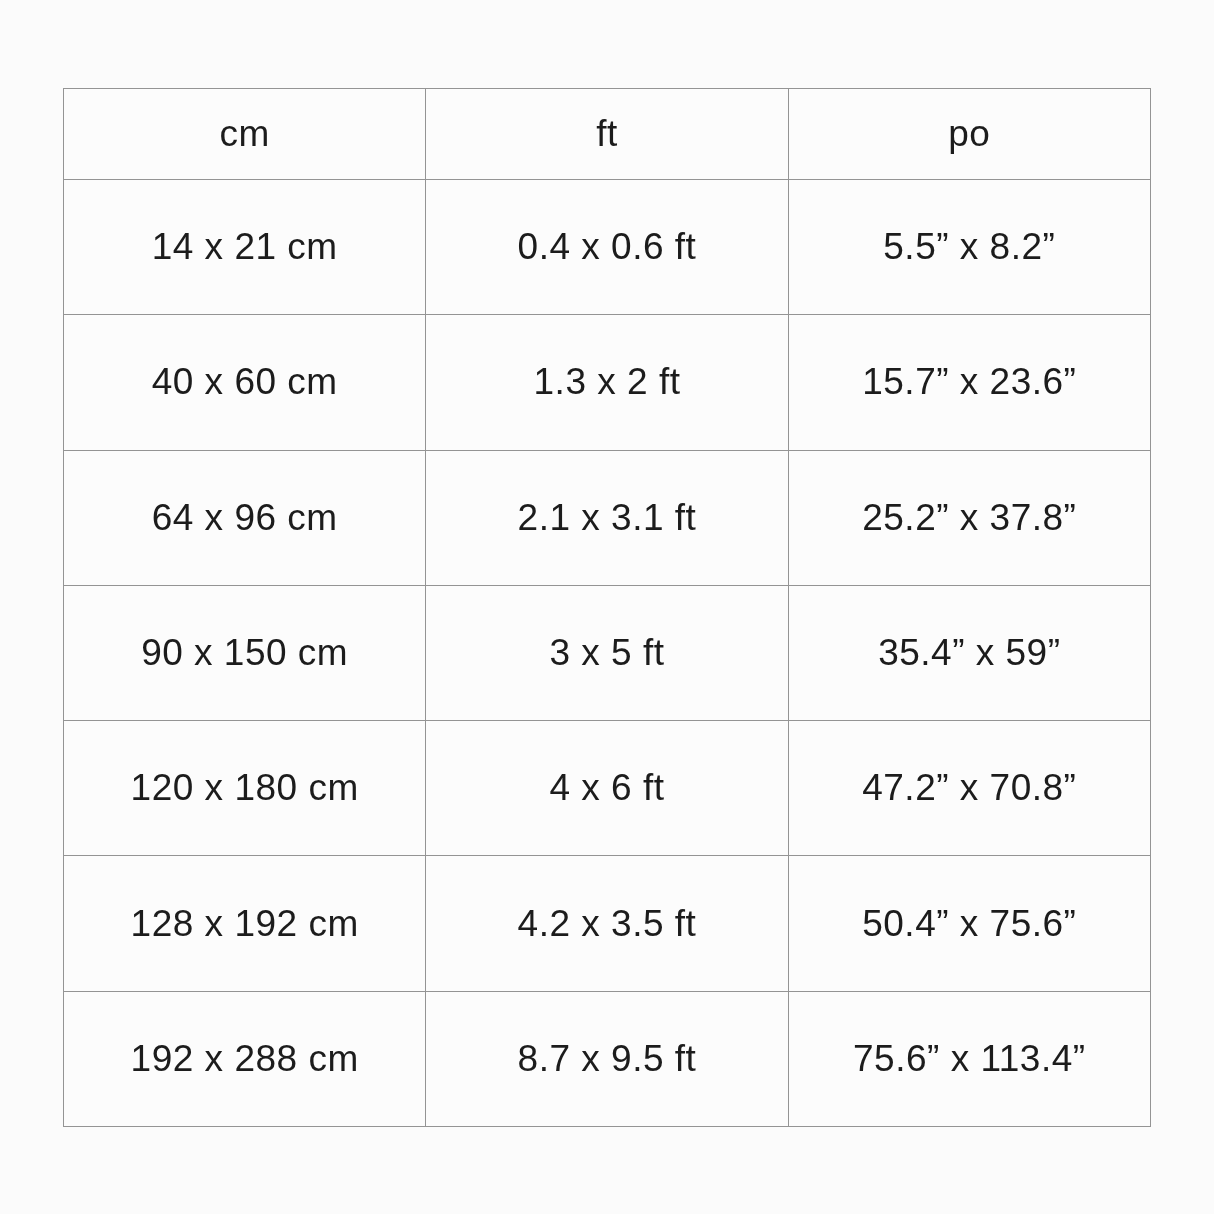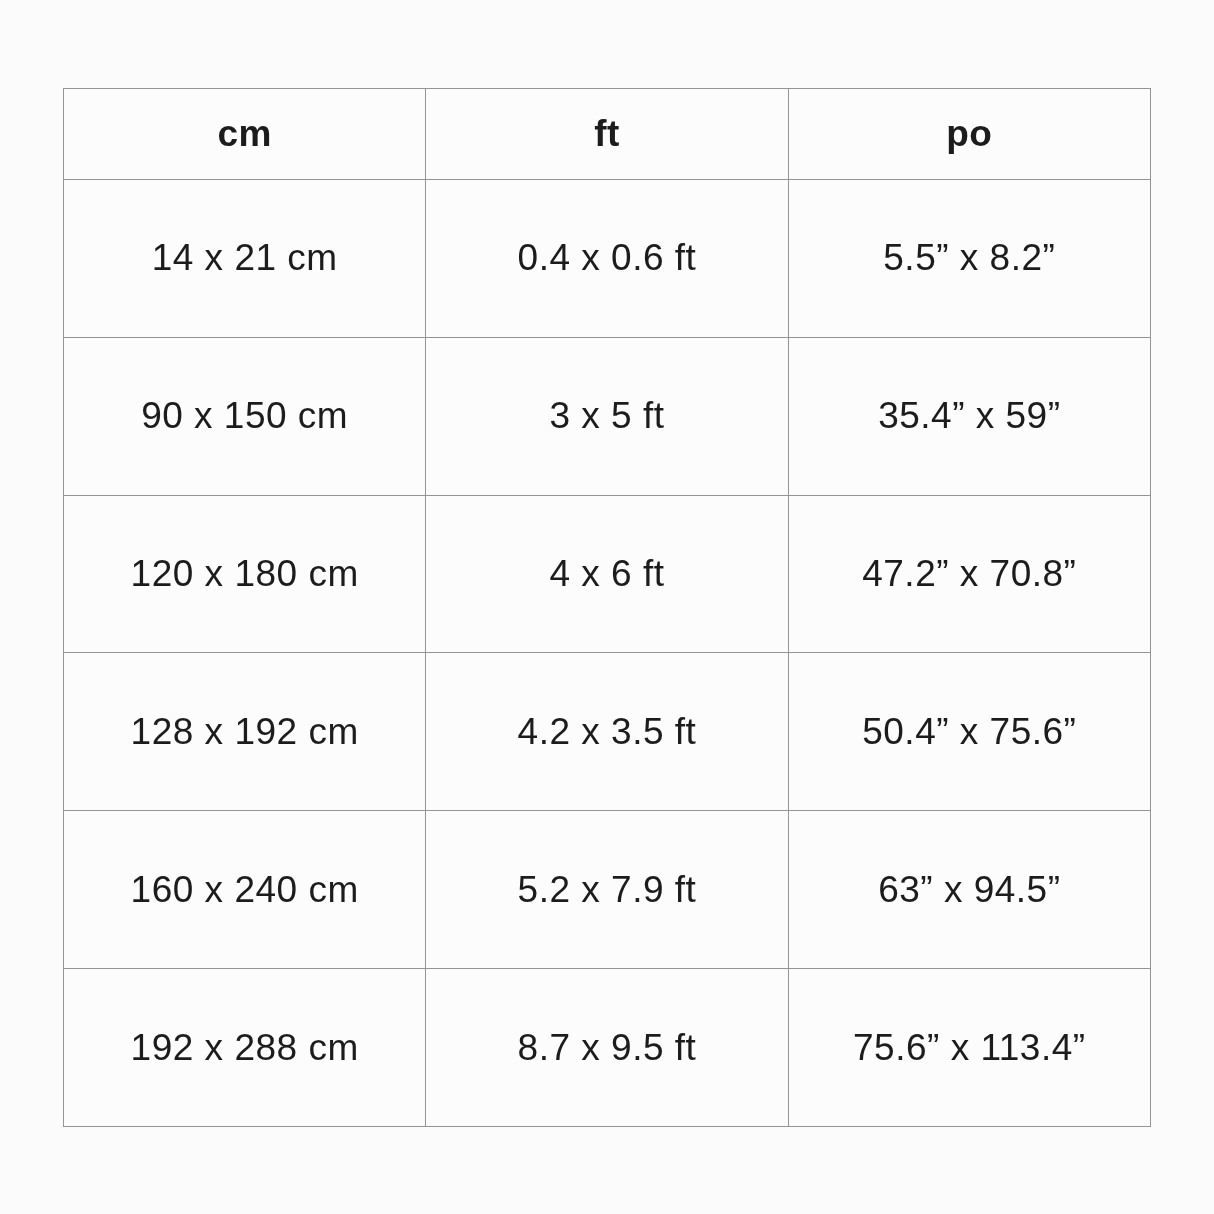--- a/index.html
+++ b/index.html
@@ -29,21 +29,21 @@
   .conversion-table td {
     border: 1px solid #949494;
     text-align: center;
     vertical-align: middle;
     font-size: 37px;
     letter-spacing: 0.5px;
     padding: 0;
   }
   .conversion-table th {
     height: 90px;
-    font-weight: 700;
+    font-weight: 400;
   }
   .conversion-table td {
     height: 94px;
     font-weight: 400;
   }
 </style>
 </head>
 <body>
 
 <table class="conversion-table">
@@ -54,38 +54,43 @@
       <th>po</th>
     </tr>
   </thead>
   <tbody>
       <tr>
         <td>14 x 21 cm</td>
         <td>0.4 x 0.6 ft</td>
         <td>5.5” x 8.2”</td>
       </tr>
       <tr>
+        <td>40 x 60 cm</td>
+        <td>1.3 x 2 ft</td>
+        <td>15.7” x 23.6”</td>
+      </tr>
+      <tr>
+        <td>64 x 96 cm</td>
+        <td>2.1 x 3.1 ft</td>
+        <td>25.2” x 37.8”</td>
+      </tr>
+      <tr>
         <td>90 x 150 cm</td>
         <td>3 x 5 ft</td>
         <td>35.4” x 59”</td>
       </tr>
       <tr>
         <td>120 x 180 cm</td>
         <td>4 x 6 ft</td>
         <td>47.2” x 70.8”</td>
       </tr>
       <tr>
         <td>128 x 192 cm</td>
         <td>4.2 x 3.5 ft</td>
         <td>50.4” x 75.6”</td>
       </tr>
       <tr>
-        <td>160 x 240 cm</td>
-        <td>5.2 x 7.9 ft</td>
-        <td>63” x 94.5”</td>
-      </tr>
-      <tr>
         <td>192 x 288 cm</td>
         <td>8.7 x 9.5 ft</td>
         <td>75.6” x 113.4”</td>
       </tr>
     </tbody>
 </table>
 
 </body></html>

